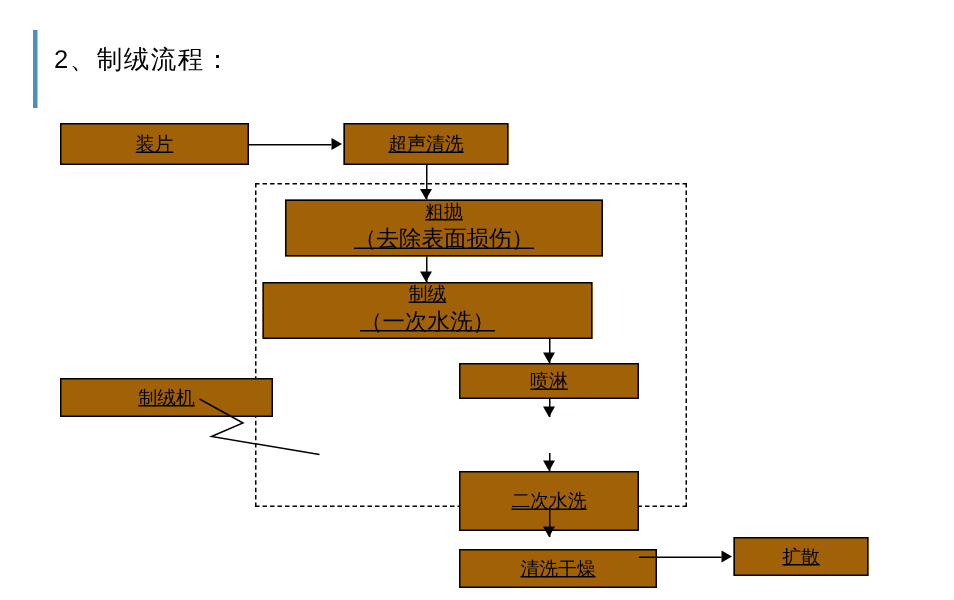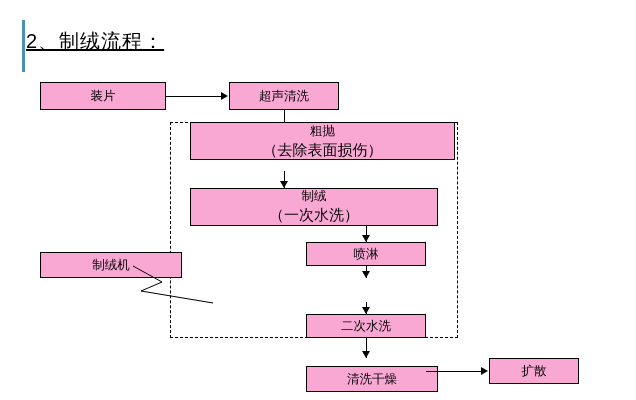--- a/index.html
+++ b/index.html
@@ -22,40 +22,40 @@
   .title-bar {
     position: absolute;
     left: 22px;
     top: 20px;
     width: 3px;
     height: 52px;
     background: #4a90b8;
   }
   .title-text {
     position: absolute;
-    left: 26px;
+    left: 36px;
     top: 28px;
-    font-size: 20px;
+    font-size: 17px;
     letter-spacing: 1px;
     white-space: nowrap;
-    text-decoration: underline;
   }
   .box {
     position: absolute;
     box-sizing: border-box;
     border: 1px solid #000000;
-    background: #f9a8d4;
+    background: #a16207;
     display: flex;
     flex-direction: column;
     align-items: center;
     justify-content: center;
     font-size: 12.5px;
     line-height: 1.35;
     text-align: center;
     white-space: nowrap;
+    text-decoration: underline;
   }
   .box .sub {
     font-size: 15px;
   }
   .dashed-region {
     position: absolute;
     box-sizing: border-box;
     border: 1px dashed #000000;
     background: transparent;
   }
@@ -106,48 +106,48 @@
   <div class="conn h" style="left:166px; top:96px; width:55px;"></div>
   <div class="arrowhead right" style="left:221px; top:92px;"></div>
 
   <div class="box" style="left:229px; top:82px; width:110px; height:28px;align-items:center;">
     <span>超声清洗</span>
   </div>
 
   <div class="conn v" style="left:284px; top:110px; height:23px;"></div>
   <div class="arrowhead down" style="left:280px; top:126px;"></div>
 
-  <div class="box" style="left:190px; top:122px; width:265px; height:38px;justify-content:space-between;">
+  <div class="box" style="left:190px; top:133px; width:212px; height:38px;">
     <span>粗抛</span>
     <span class="sub">（去除表面损伤）</span>
   </div>
 
   <div class="conn v" style="left:284px; top:171px; height:17px;"></div>
   <div class="arrowhead down" style="left:280px; top:181px;"></div>
 
-  <div class="box" style="left:190px; top:188px; width:248px; height:38px;">
+  <div class="box" style="left:175px; top:188px; width:220px; height:38px;">
     <span>制绒</span>
     <span class="sub">（一次水洗）</span>
   </div>
 
   <div class="conn v" style="left:366px; top:226px; height:16px;"></div>
   <div class="arrowhead down" style="left:362px; top:235px;"></div>
 
   <div class="box" style="left:306px; top:242px; width:120px; height:24px;text-align:right;">
     <span>喷淋</span>
   </div>
 
   <div class="conn v" style="left:366px; top:266px; height:12px;"></div>
   <div class="arrowhead down" style="left:362px; top:271px;"></div>
 
 
   <div class="conn v" style="left:366px; top:302px; height:12px;"></div>
   <div class="arrowhead down" style="left:362px; top:307px;"></div>
 
-  <div class="box" style="left:306px; top:314px; width:120px; height:24px;">
+  <div class="box" style="left:306px; top:314px; width:120px; height:40px;">
     <span>二次水洗</span>
   </div>
 
   <div class="conn v" style="left:366px; top:338px; height:20px;"></div>
   <div class="arrowhead down" style="left:362px; top:351px;"></div>
 
   <div class="box" style="left:306px; top:366px; width:132px; height:26px;">
     <span>清洗干燥</span>
   </div>
 

